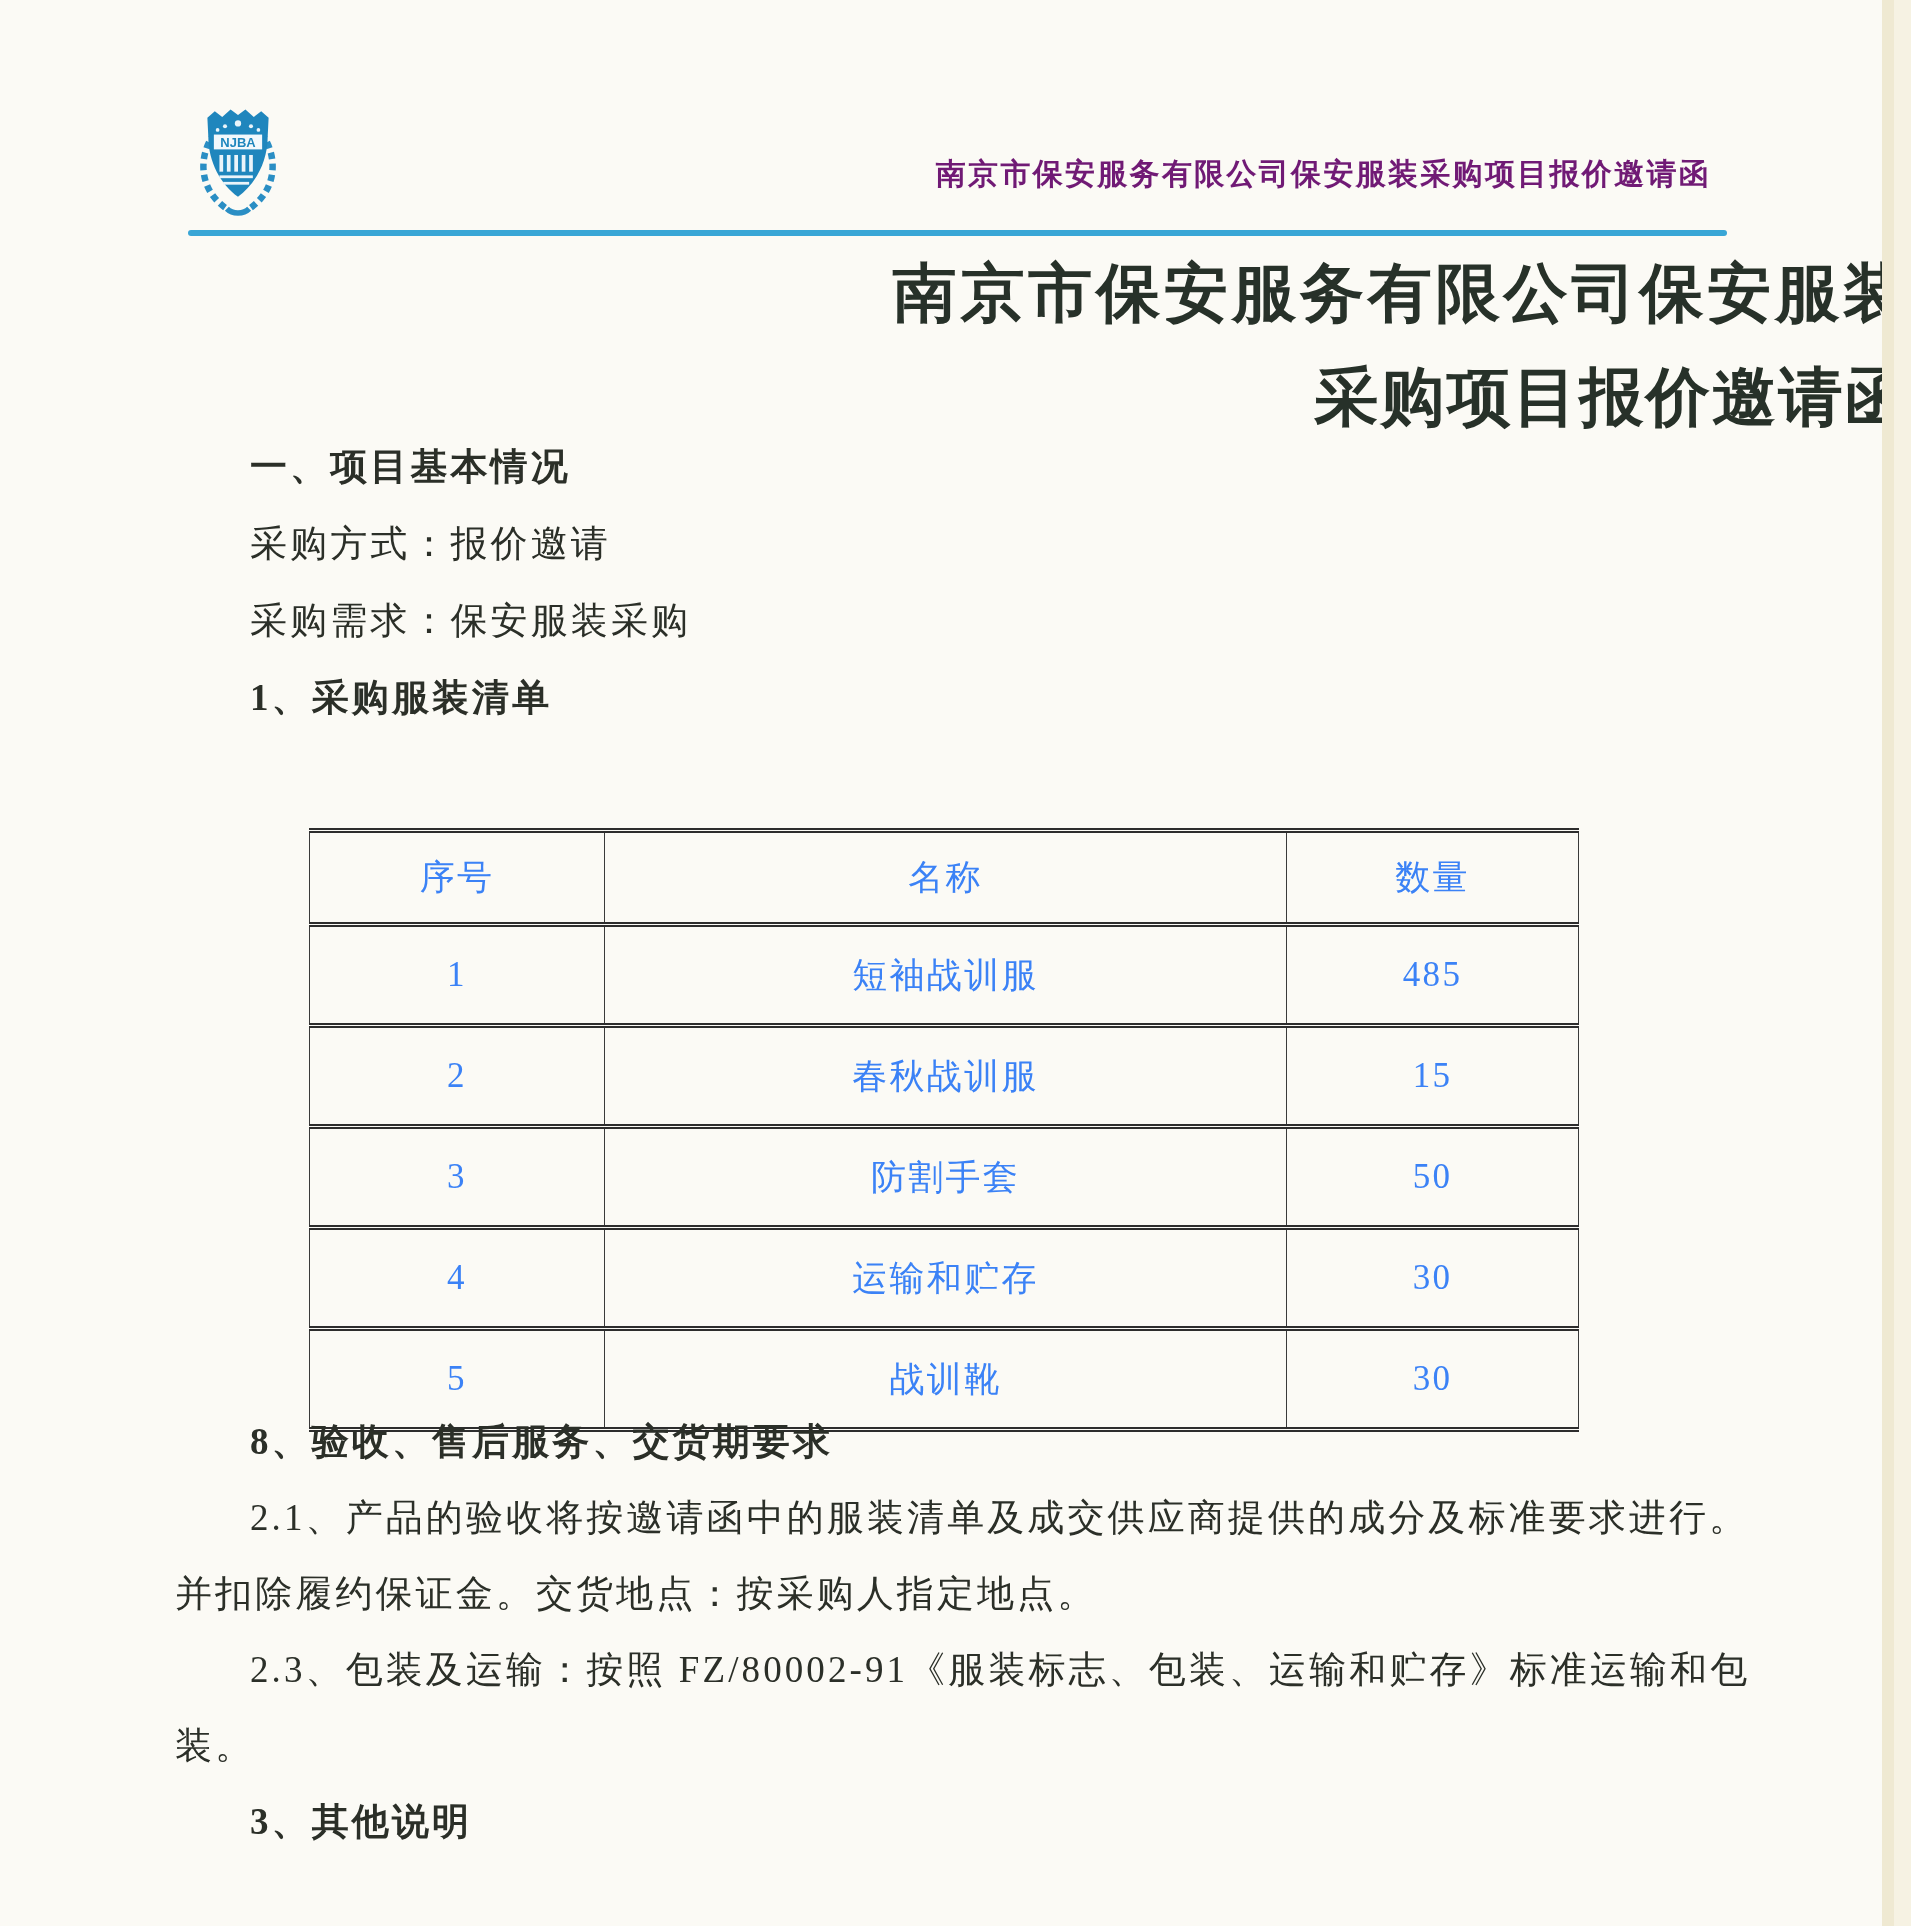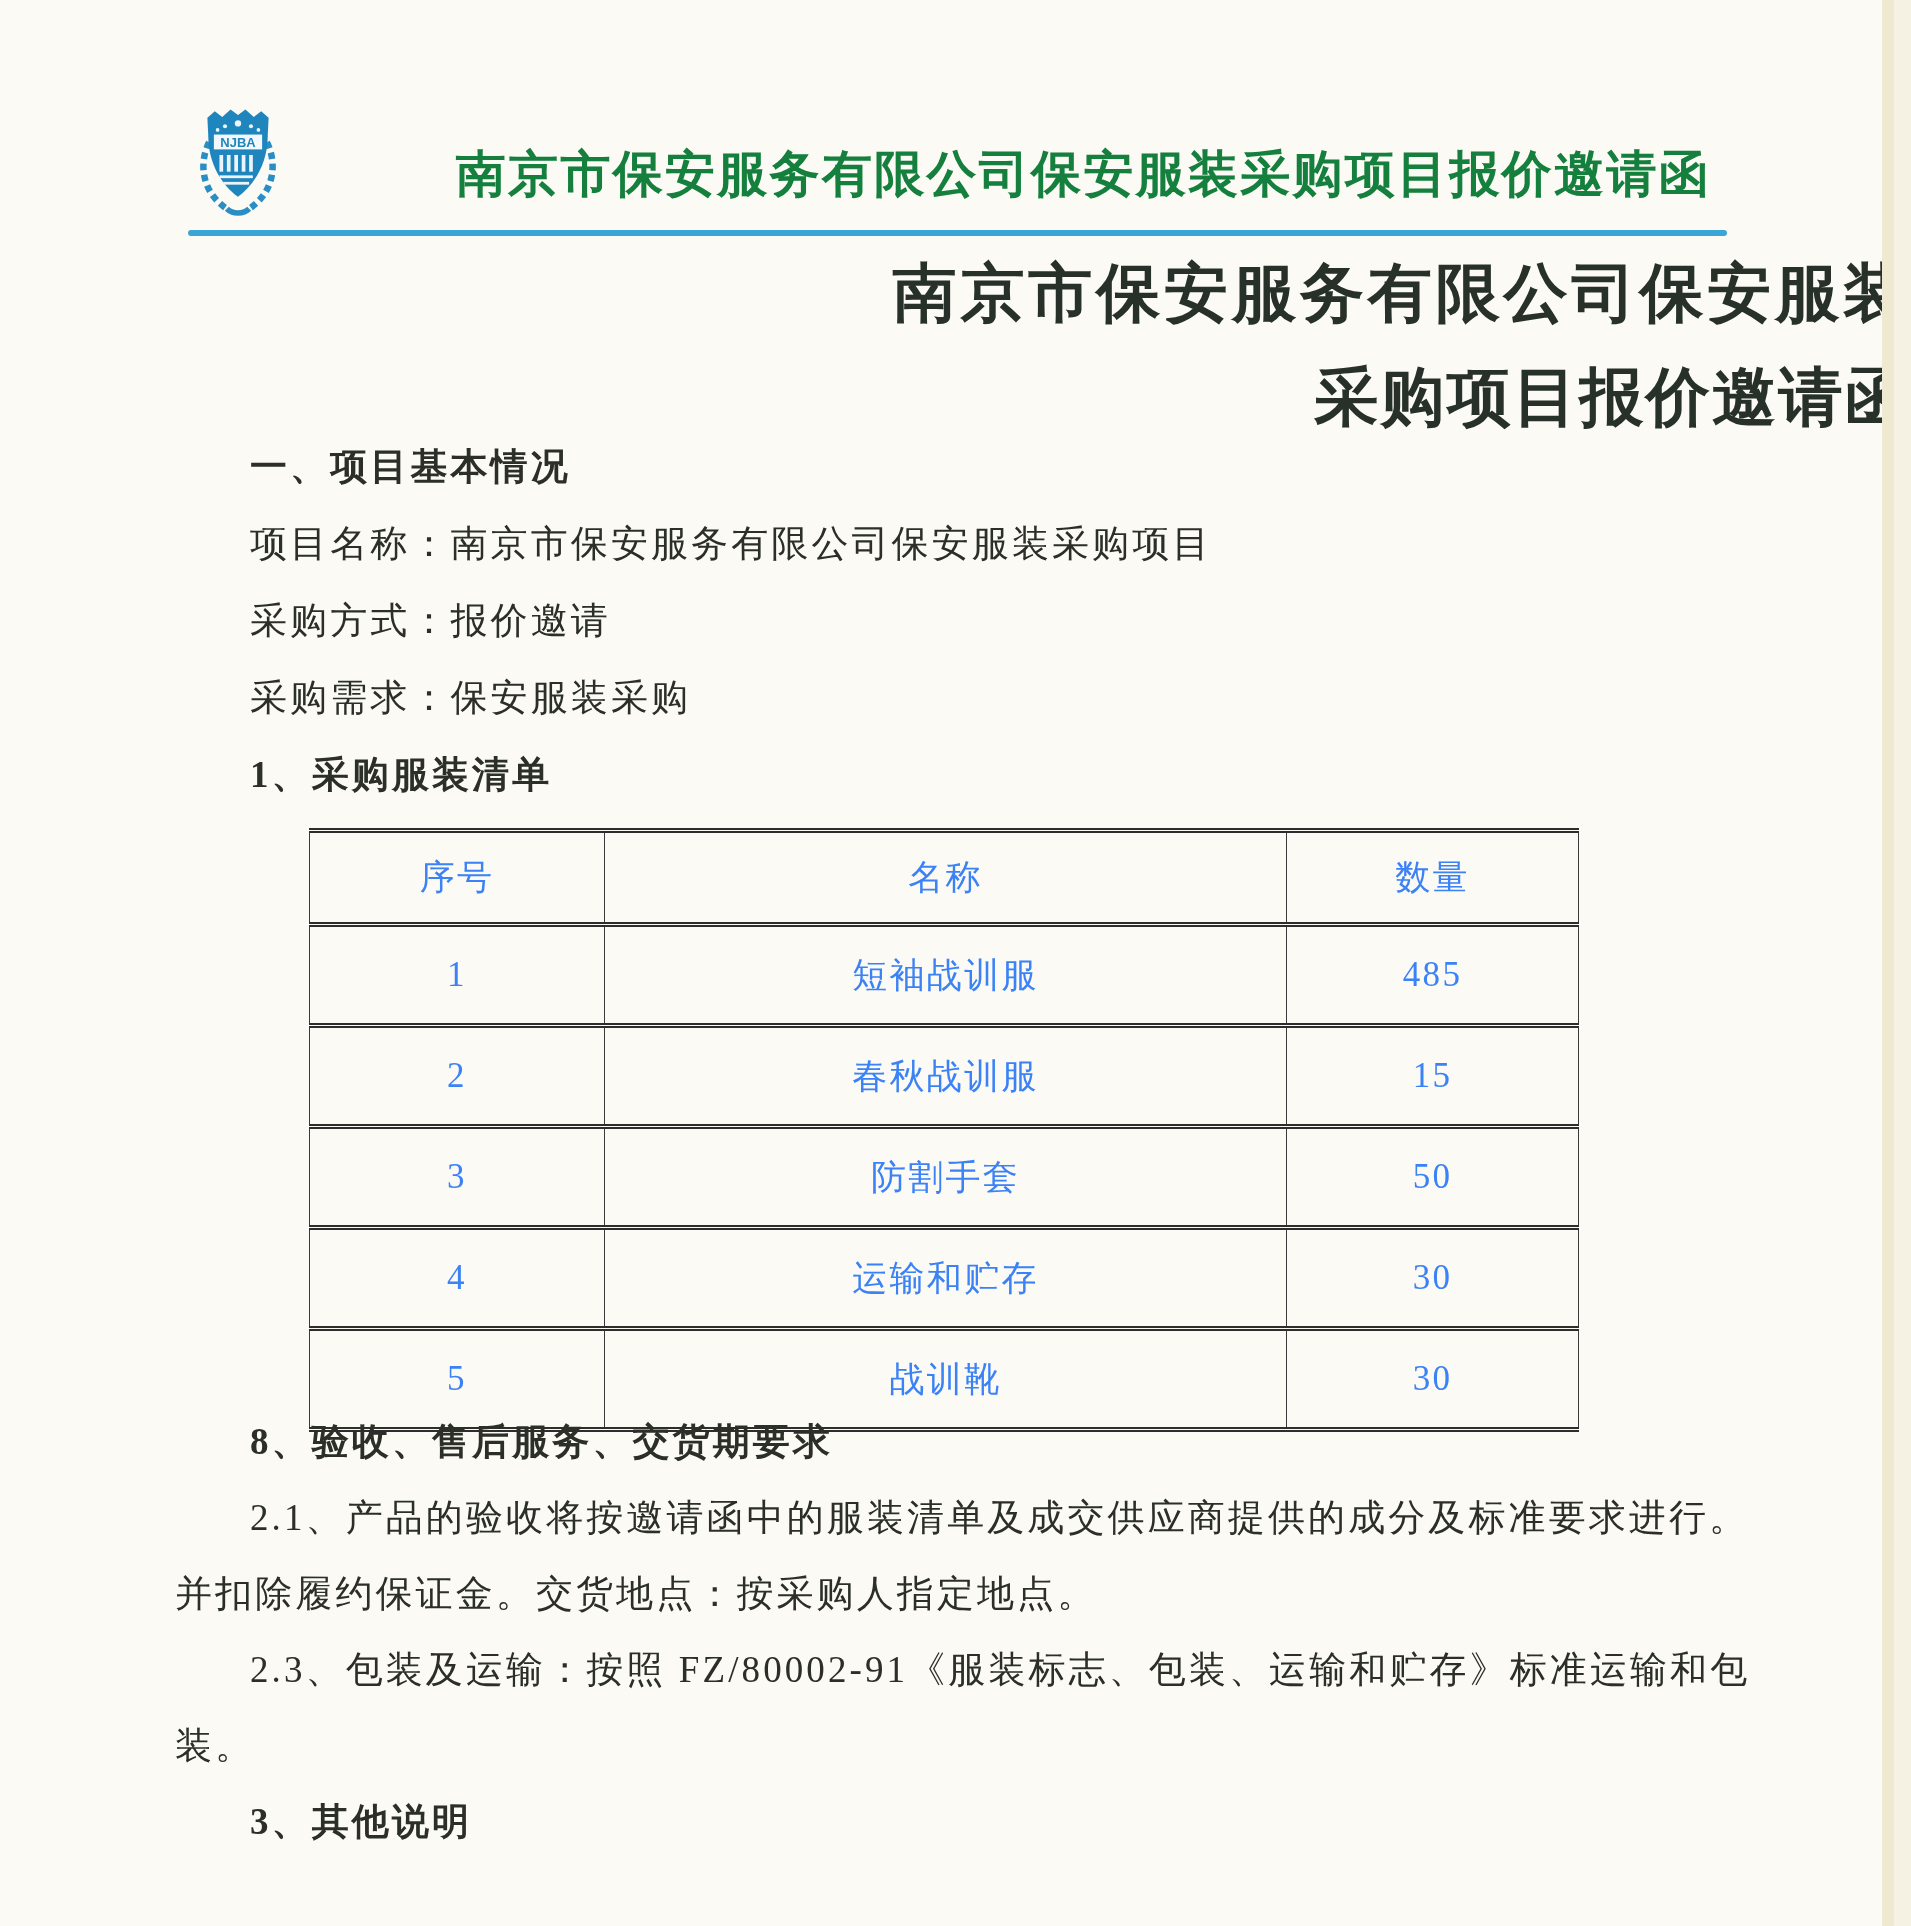--- a/index.html
+++ b/index.html
@@ -8,22 +8,22 @@
     width:1911px;height:2703px;
     background:#fbfaf5;
     overflow:hidden;
     font-family:"Liberation Serif","DejaVu Serif",serif;
     color:#2b2f28;
   }
   
   .logo-header{position:absolute;left:191px;top:103px;width:94px;height:116px;}
   .header-title{
     position:absolute;top:143px;right:200px;height:62px;line-height:62px;
-    font-size:50px;font-weight:700;letter-spacing:2.3px;white-space:nowrap;
-    color:#15803d;
+    font-size:30px;font-weight:700;letter-spacing:2.3px;white-space:nowrap;
+    color:#701a75;
   }
   .header-rule{
     position:absolute;left:188px;top:230px;width:1539px;height:6.2px;
     background:#39a6d6;border-radius:3.1px;
   }
   
   .main-title{
     position:absolute;left:0;width:100%;text-align:right;
     font-weight:700;color:#273129;white-space:nowrap;
   }
@@ -89,21 +89,20 @@
   </svg>
 
   <div class="header-title">南京市保安服务有限公司保安服装采购项目报价邀请函</div>
   <div class="header-rule"></div>
 
   <div class="main-title t1">南京市保安服务有限公司保安服装</div>
   <div class="main-title t2">采购项目报价邀请函</div>
 
   <div class="info">
     <div class="line bold">一、项目基本情况</div>
-    <div class="line"><span>项目名称：</span><span>南京市保安服务有限公司保安服装采购项目</span></div>
     <div class="line"><span>采购方式：</span><span>报价邀请</span></div>
     <div class="line"><span>采购需求：</span><span>保安服装采购</span></div>
     <div class="line bold">1、采购服装清单</div>
   </div>
 
   <table class="clothing-table">
     <colgroup>
         <col class="c1">
         <col class="c2">
         <col class="c3">

